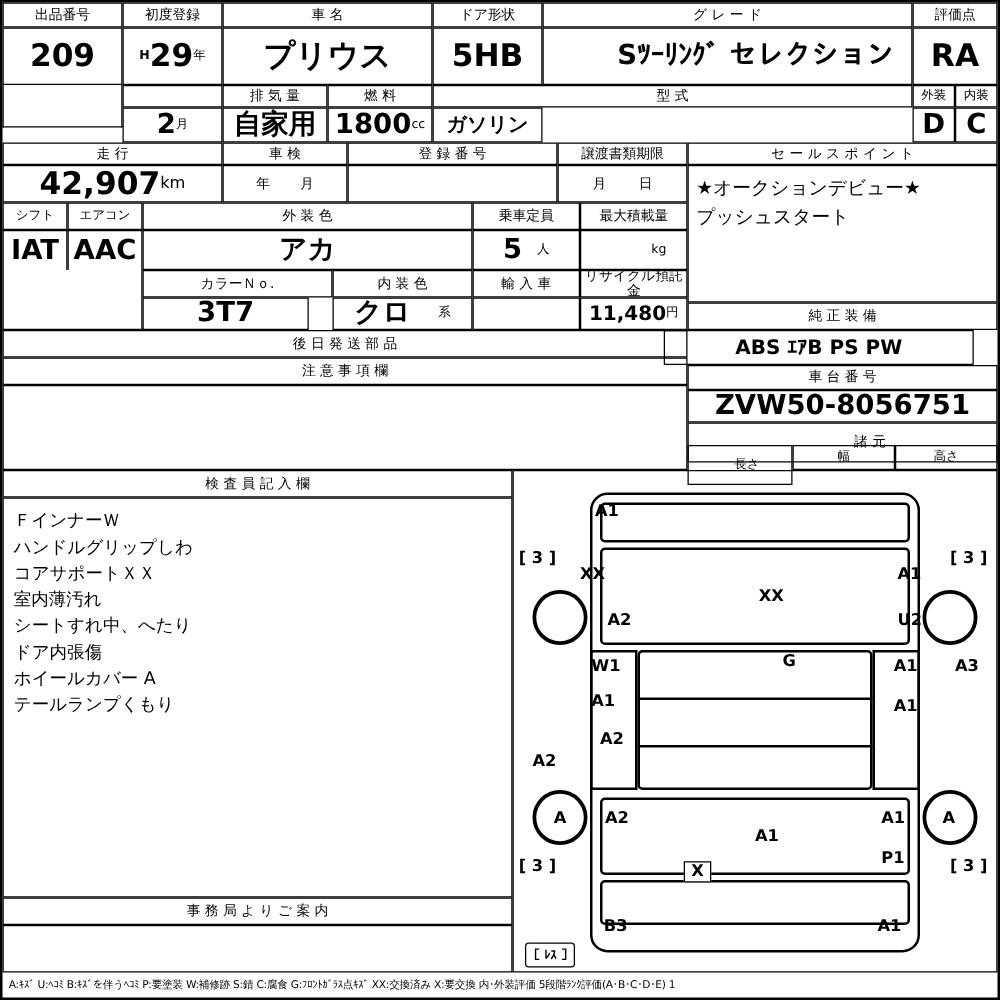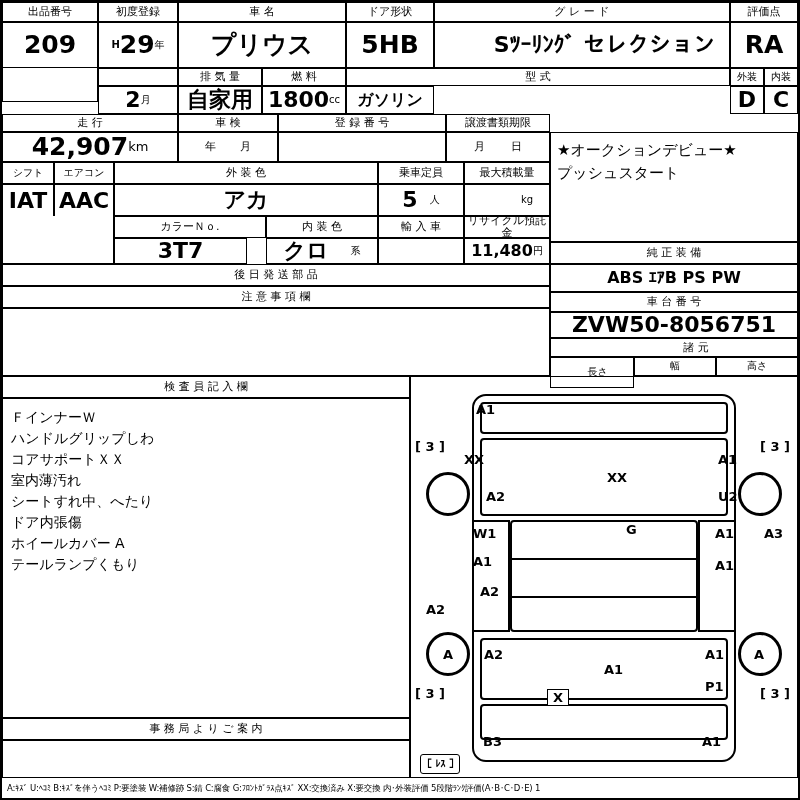--- a/index.html
+++ b/index.html
@@ -104,20 +104,21 @@
   <div class="cell" style="left:176px;top:130px;width:100px;height:30px;">
     <span class="lbl" style="margin-right:24px;">年</span>
     <span class="lbl">月</span>
   </div>
   <div class="cell val-md" style="left:276px;top:130px;width:168px;height:30px;"></div>
   <div class="cell" style="left:444px;top:130px;width:104px;height:30px;">
     <span class="lbl" style="margin-right:26px;">月</span>
     <span class="lbl">日</span>
   </div>
 
+  <div class="cell lbl" style="left:548px;top:112px;width:248px;height:18px;">セ ー ル ス ポ イ ン ト</div>
   <div class="cell" style="left:548px;top:130px;width:248px;height:110px;justify-content:flex-start;align-items:flex-start;padding:6px 0 0 6px;">
     <div class="sales">
       <div>★オークションデビュー★</div>
       <div>プッシュスタート</div>
     </div>
   </div>
 
   <div class="cell lbl-sm" style="left:0;top:160px;width:52px;height:22px;">シフト</div>
   <div class="cell lbl-sm" style="left:52px;top:160px;width:60px;height:22px;">エアコン</div>
   <div class="cell lbl" style="left:112px;top:160px;width:264px;height:22px;">外 装 色</div>
@@ -149,29 +150,29 @@
   </div>
   <div class="cell val-lg" style="left:376px;top:236px;width:86px;height:26px;"></div>
   <div class="cell" style="left:462px;top:236px;width:86px;height:26px;">
     <span class="val-md">11,480</span>
     <span class="sub">円</span>
   </div>
 
   <div class="cell lbl" style="left:0;top:262px;width:548px;height:22px;">後 日 発 送 部 品</div>
 
   <div class="cell lbl" style="left:548px;top:240px;width:248px;height:22px;">純 正 装 備</div>
-  <div class="cell val-md" style="left:548px;top:262px;width:248px;height:28px;text-align:right;">ABS ｴｱB PS PW</div>
+  <div class="cell val-md" style="left:529px;top:262px;width:248px;height:28px;text-align:right;">ABS ｴｱB PS PW</div>
 
   <div class="cell lbl" style="left:0;top:284px;width:548px;height:22px;">注 意 事 項 欄</div>
   <div class="cell" style="left:0;top:306px;width:548px;height:68px;"></div>
 
   <div class="cell lbl" style="left:548px;top:290px;width:248px;height:20px;">車 台 番 号</div>
   <div class="cell val-lg" style="left:548px;top:310px;width:248px;height:26px;">ZVW50-8056751</div>
 
-  <div class="cell lbl" style="left:548px;top:336px;width:248px;height:20px;padding-left:44px;">諸 元</div>
+  <div class="cell lbl" style="left:548px;top:336px;width:248px;height:32px;padding-left:44px;">諸 元</div>
   <div class="cell lbl-sm" style="left:548px;top:354px;width:84px;height:32px;padding-left:11px;">長さ</div>
   <div class="cell lbl-sm" style="left:632px;top:354px;width:82px;height:20px;">幅</div>
   <div class="cell lbl-sm" style="left:714px;top:354px;width:82px;height:20px;">高さ</div>
 
   <div class="cell lbl" style="left:0;top:374px;width:408px;height:22px;">検 査 員 記 入 欄</div>
   <div class="cell" style="left:0;top:396px;width:408px;height:320px;justify-content:flex-start;align-items:flex-start;padding:8px 0 0 8px;">
     <div class="notes-list">
       <div>ＦインナーＷ</div>
       <div>ハンドルグリップしわ</div>
       <div>コアサポートＸＸ</div>

